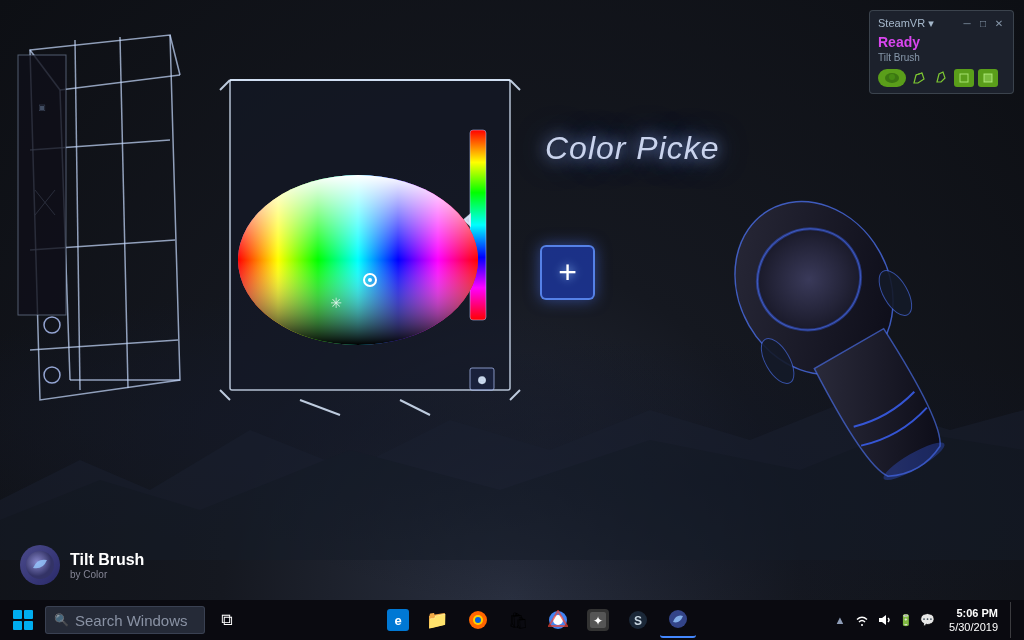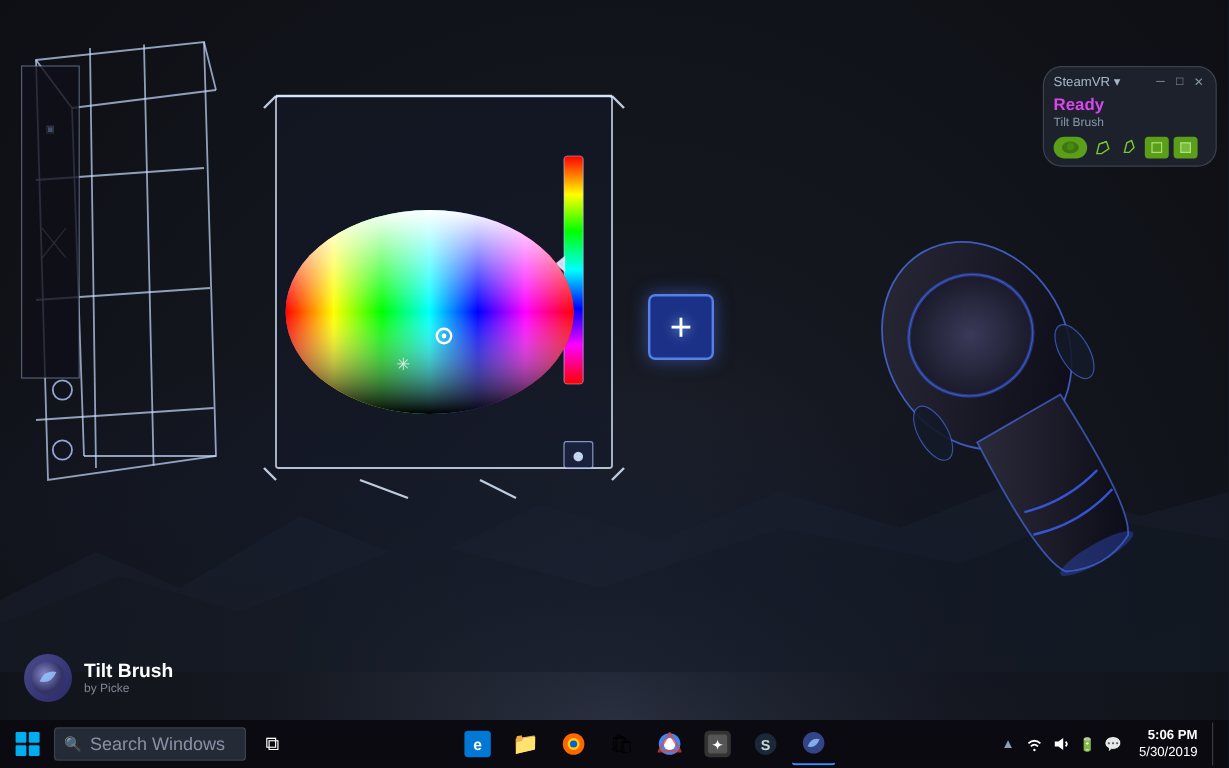--- a/index.html
+++ b/index.html
@@ -153,24 +153,23 @@
     }
 
     
     .steamvr-overlay {
       position: absolute;
       top: 10px;
       right: 10px;
       width: 145px;
       background: rgba(30,35,45,0.95);
       border: 1px solid rgba(80,90,100,0.6);
-      border-radius: 16px;
+      border-radius: 4px;
       padding: 6px 8px;
       z-index: 100;
-      margin-top: 45px;
     }
 
     .steamvr-title-bar {
       display: flex;
       align-items: center;
       justify-content: space-between;
       margin-bottom: 4px;
     }
 
     .steamvr-title {
@@ -471,20 +470,23 @@
 
       <circle cx="170" cy="220" r="6" fill="none" stroke="white" stroke-width="2"></circle>
       <circle cx="170" cy="220" r="2" fill="white"></circle>
 
       <g transform="translate(136,248)" fill="white" opacity="0.8">
         <text font-size="14" text-anchor="middle">✳</text>
       </g>
     </svg>
   </div>
 
+  <div class="color-picker-label">
+    <span>Color Picke</span>
+  </div>
 
   <div class="plus-button">
     <span>+</span>
   </div>
 
   <div class="vr-controller">
     <svg viewBox="0 0 200 320" xmlns="http://www.w3.org/2000/svg">
       <defs>
         <linearGradient id="controllerGrad" x1="0" y1="0" x2="1" y2="1">
           <stop offset="0%" stop-color="#2a2a3a"></stop>
@@ -522,21 +524,21 @@
             <stop offset="0%" stop-color="#8888cc"></stop>
             <stop offset="100%" stop-color="#333366"></stop>
           </radialGradient>
         </defs>
         <circle cx="15" cy="15" r="14" fill="url(#logoGrad)"></circle>
         <path d="M 8,18 Q 12,8 22,10 Q 18,20 8,18" fill="rgba(150,200,255,0.8)"></path>
       </svg>
     </div>
     <div class="tilt-brush-text">
       <div class="tilt-brush-name">Tilt Brush</div>
-      <div class="tilt-brush-by">by Picke</div>
+      <div class="tilt-brush-by">by Color</div>
     </div>
   </div>
 
   <div class="steamvr-overlay">
     <div class="steamvr-title-bar">
       <span class="steamvr-title">SteamVR ▾</span>
       <div class="steamvr-controls">
         <button class="win-btn">─</button>
         <button class="win-btn">□</button>
         <button class="win-btn">✕</button>

